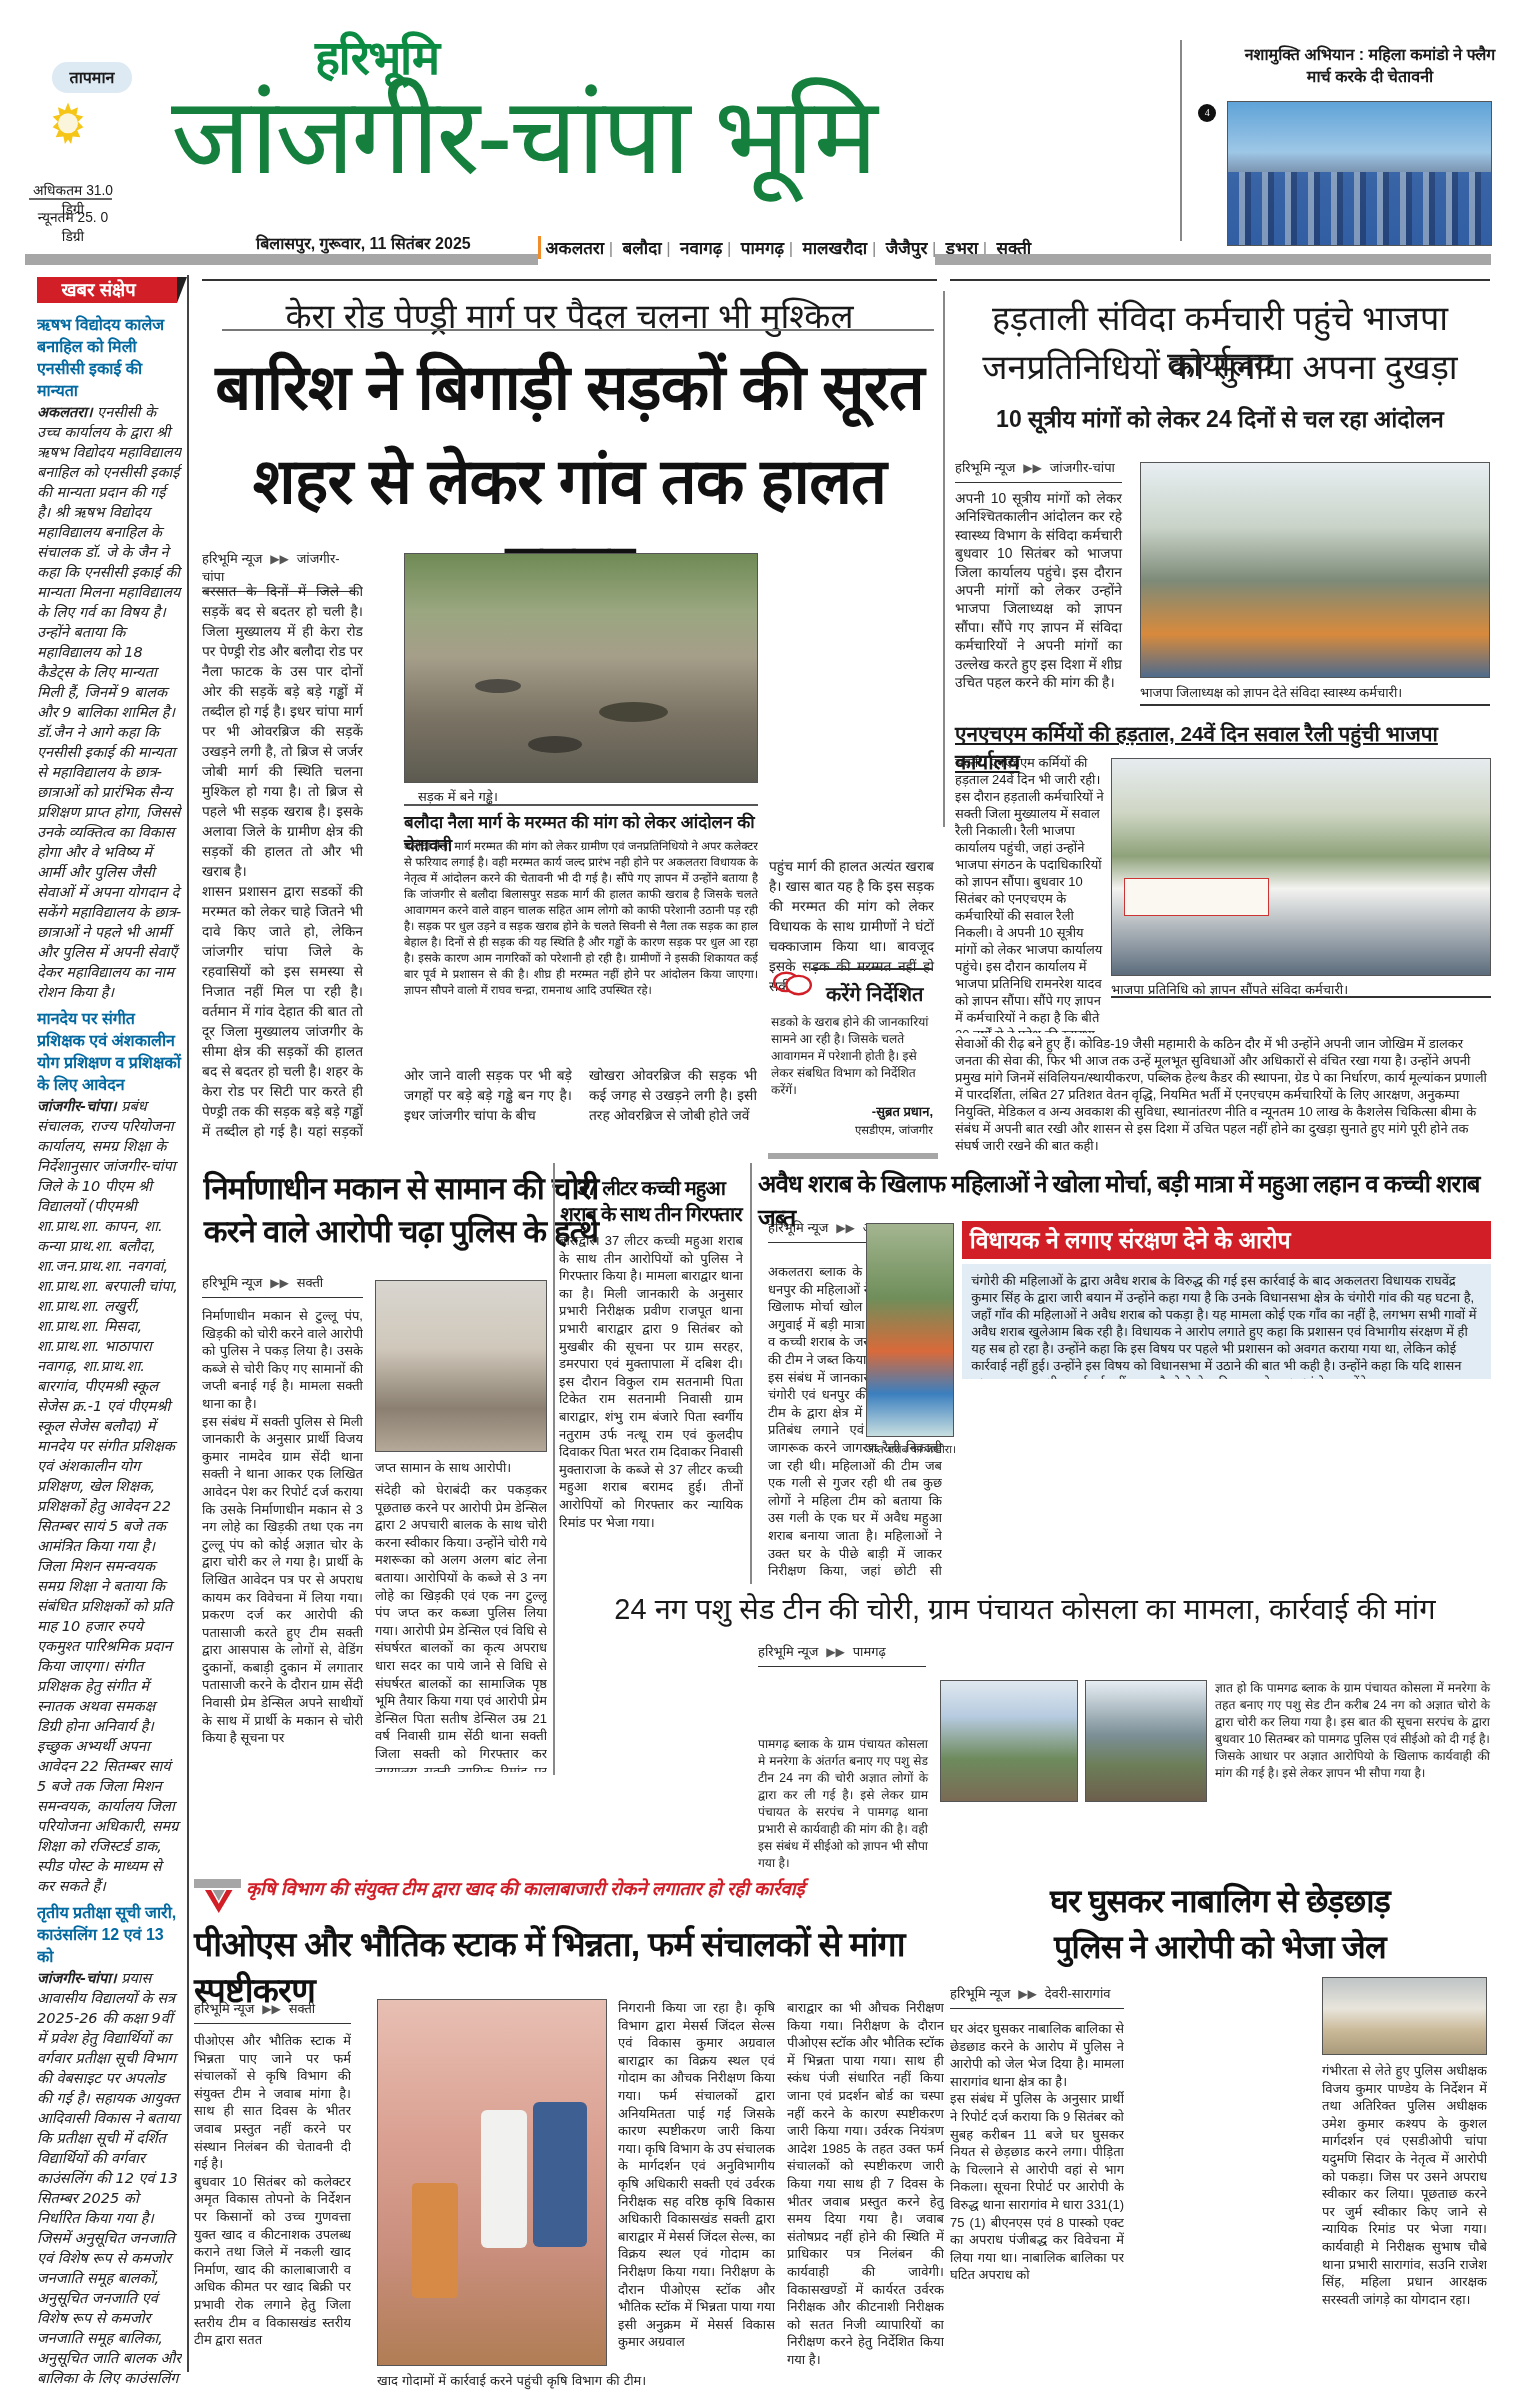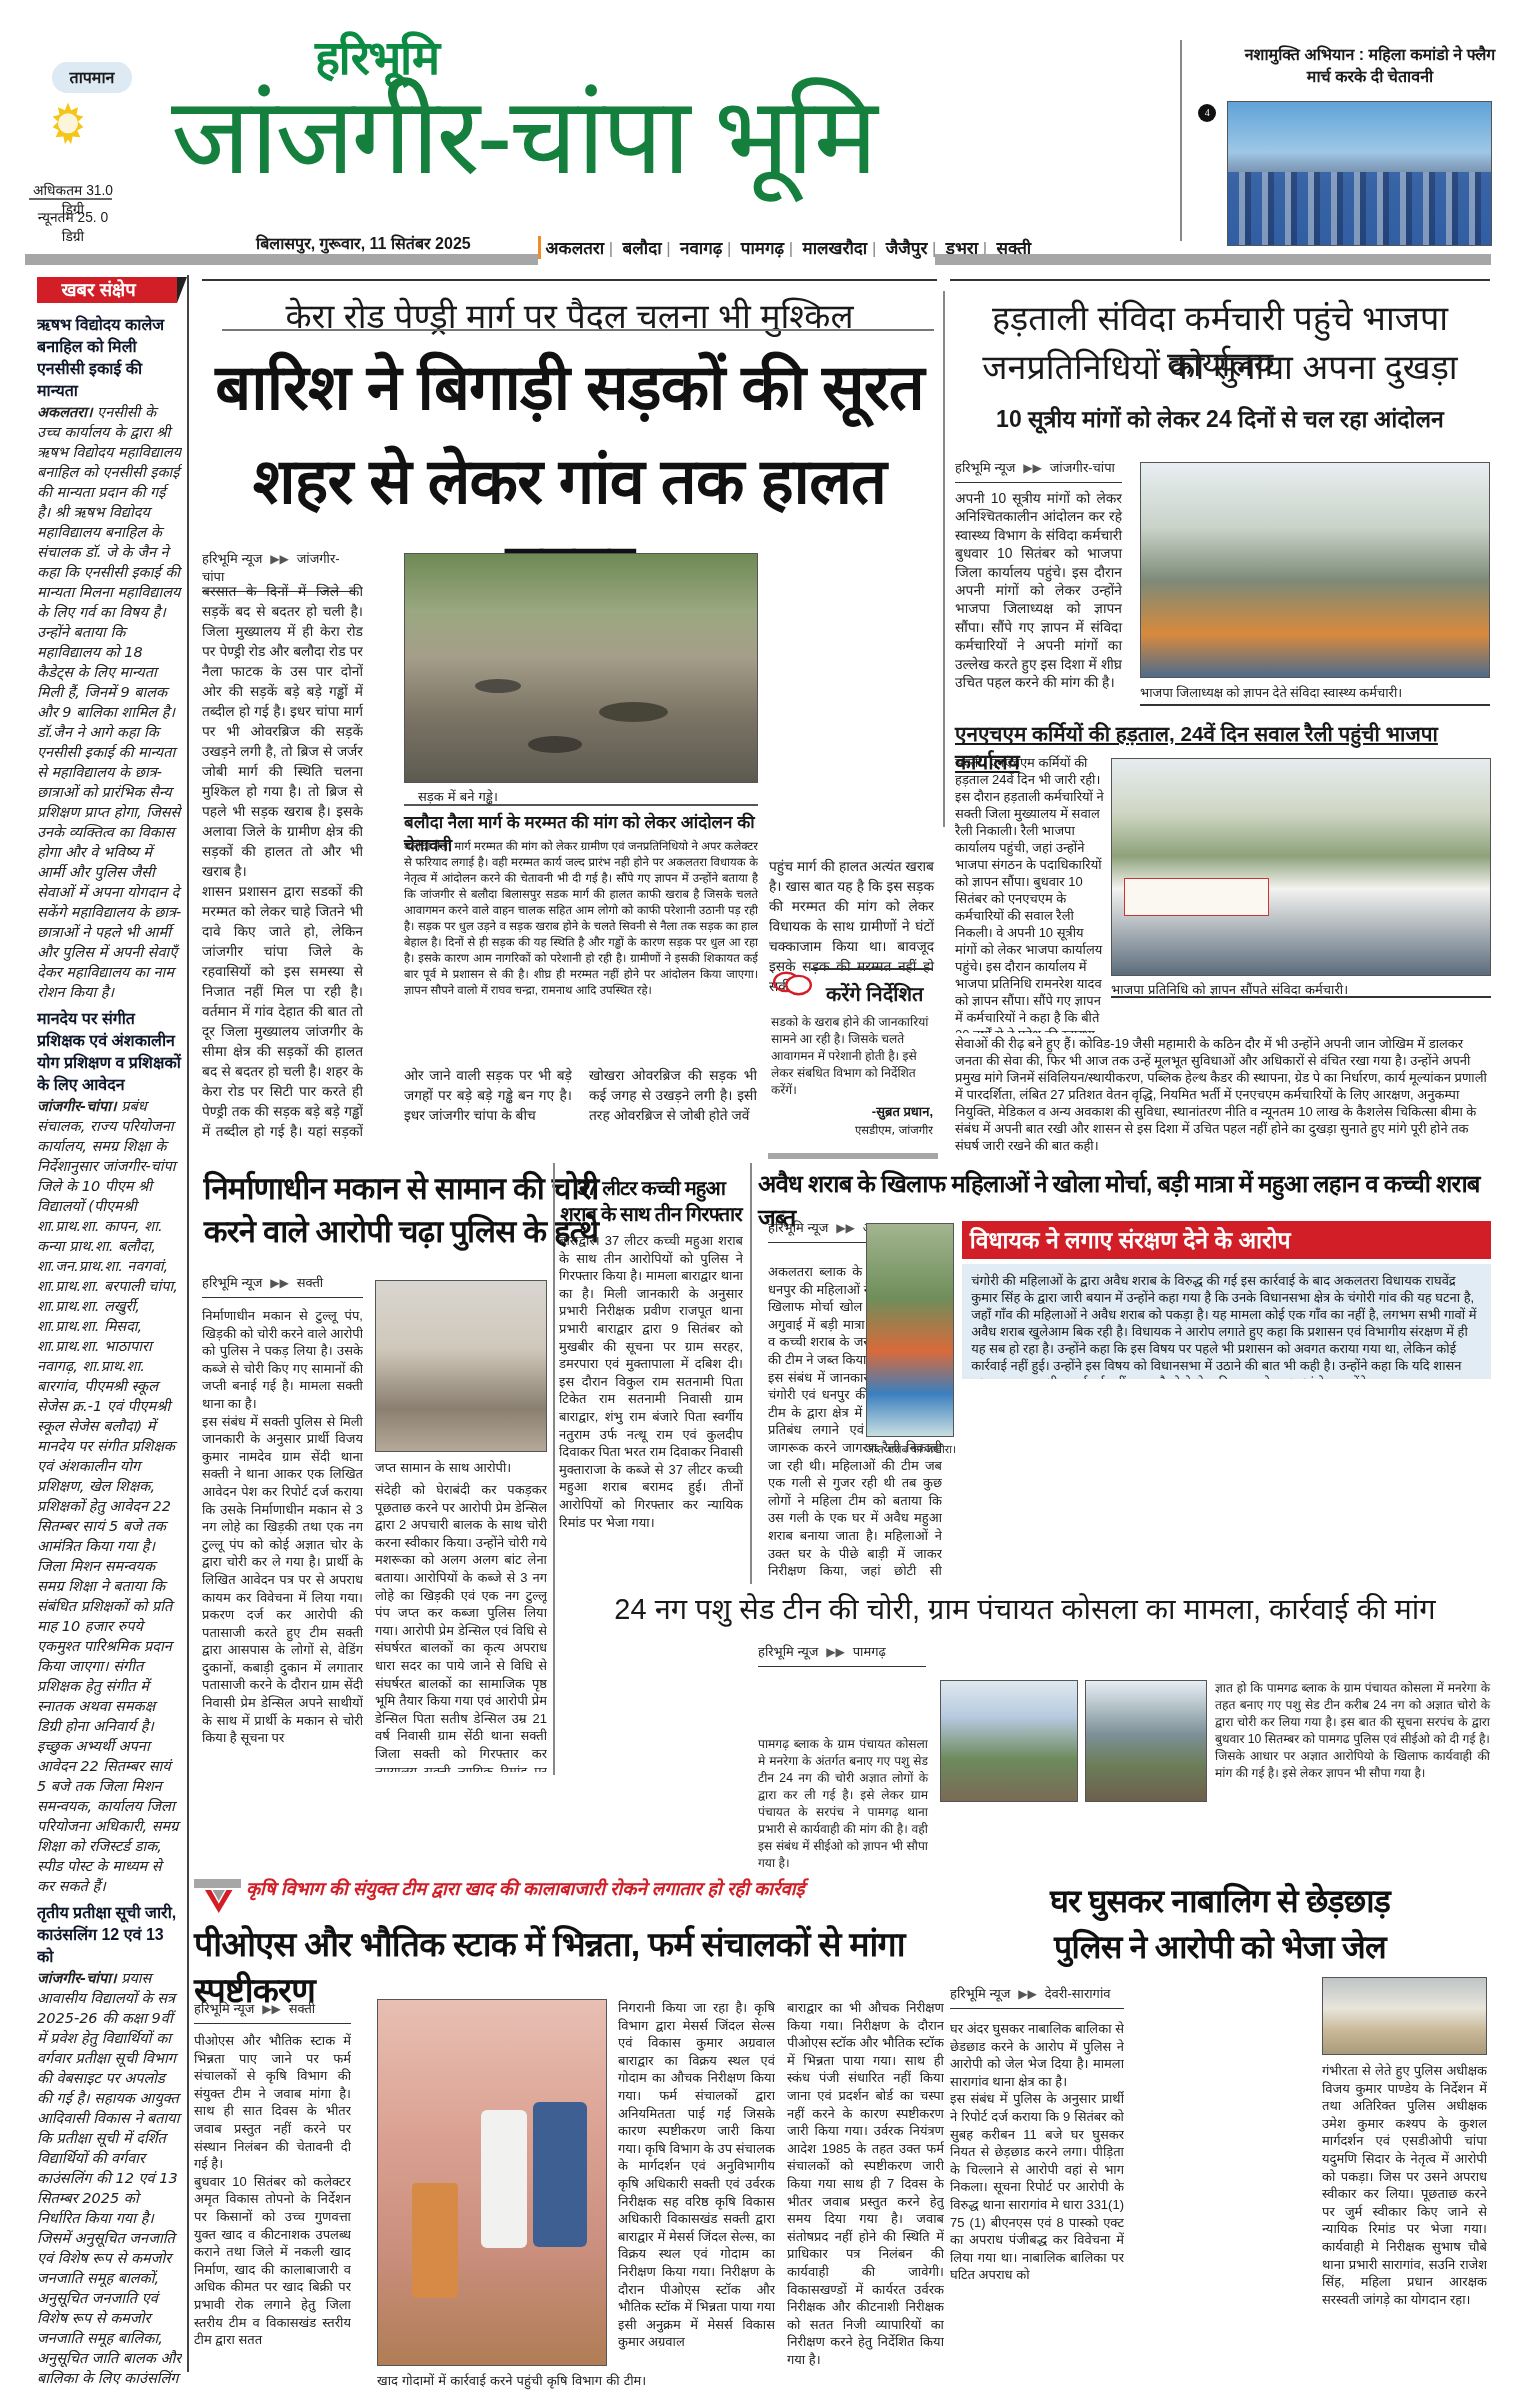--- a/index.html
+++ b/index.html
@@ -18,21 +18,21 @@
   .temp-pill { left: 52px; top: 62px; width: 80px; height: 31px; border-radius: 15.3px; background: #dde9f3; text-align: center; font: bold 16px/31px "Liberation Sans", sans-serif; }
   .brand { left: 315px; top: 34px; font: bold 47px/1 "Liberation Sans", sans-serif; color: #0c8b43; letter-spacing: -1.5px; }
   .edition { left: 171px; top: 83px; font: 107px/1 "Liberation Sans", sans-serif; color: #15803d; letter-spacing: -3.1px; }
   .dateline { left: 256px; top: 232px; font: bold 16px "Liberation Sans", sans-serif; }
   .towns { left: 538px; top: 236px; font: bold 17px "Liberation Sans", sans-serif; border-left: 3.1px solid #f28c28; padding-left: 4.6px; }
   .towns span.sep { color: #888; margin: 0 4.6px; font-weight: normal; }
   
   .khabar { left: 37px; top: 277px; width: 140px; height: 26px; background: #d21f27; color: #fff; font: bold 18.4px/26px "Liberation Sans", sans-serif; padding-left: 24.5px; }
   .red-band { background: #d21f27; color: #fff; font: bold 26px "Liberation Sans", sans-serif; padding: 4.6px 7.7px; }
   .blue-box { background: #e2ecf4; }
-  .sidehd { font: bold 16px/22px "Liberation Sans", sans-serif; color: #0f172a; margin-top: 6.1px; }
+  .sidehd { font: bold 16px/22px "Liberation Sans", sans-serif; color: #0369a1; margin-top: 6.1px; }
   .sidetxt { font-size: 14.5px; line-height: 20px; color: #222; font-style: italic; }
   .sidetxt b { font-weight: bold; }
   .page-num { width: 18.4px; height: 18.4px; border-radius: 50%; background: #111; color: #fff; font: 10px/18.4px "Liberation Serif", serif; text-align: center; }
 </style>
 </head>
 <body>
 
 <div class="abs temp-pill">तापमान</div>
 <svg class="abs" style="left:51px;top:101px;" width="34" height="60" viewBox="0 0 44 78">
   <polygon points="22,2 26,12 35,8 33,18 42,20 35,27 42,34 34,38 38,47 28,46 26,56 22,50 18,56 16,46 6,47 10,38 2,34 9,27 2,20 11,18 9,8 18,12" fill="#f5c518"></polygon>

